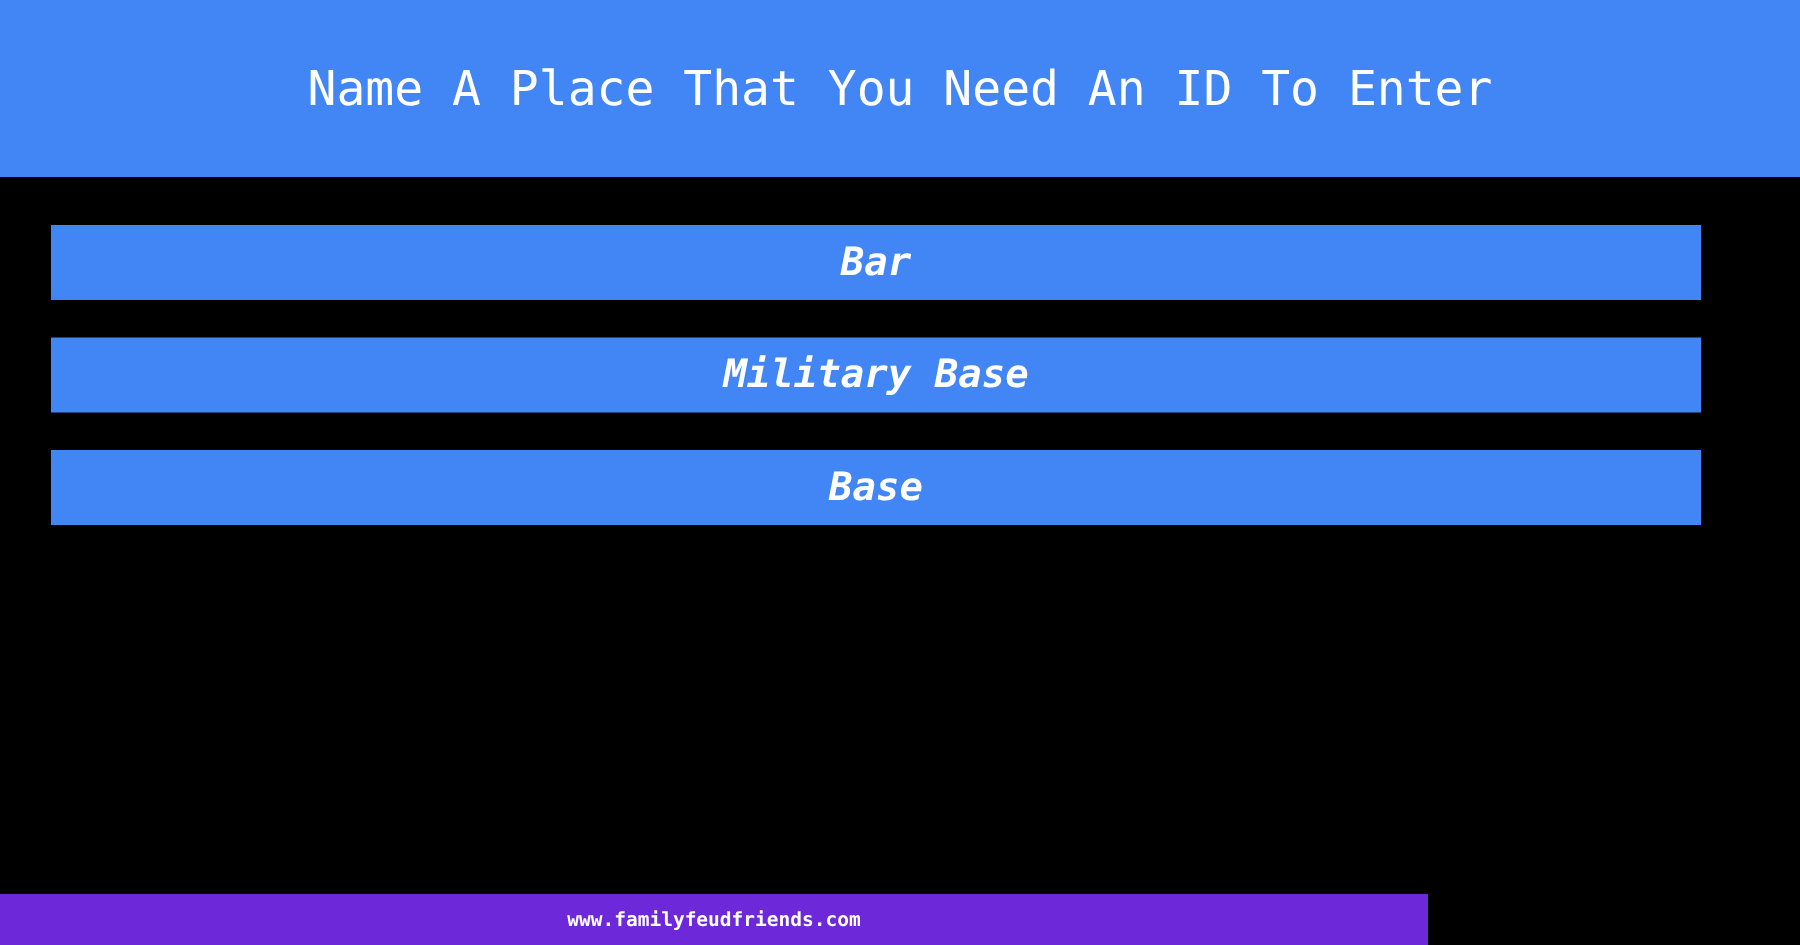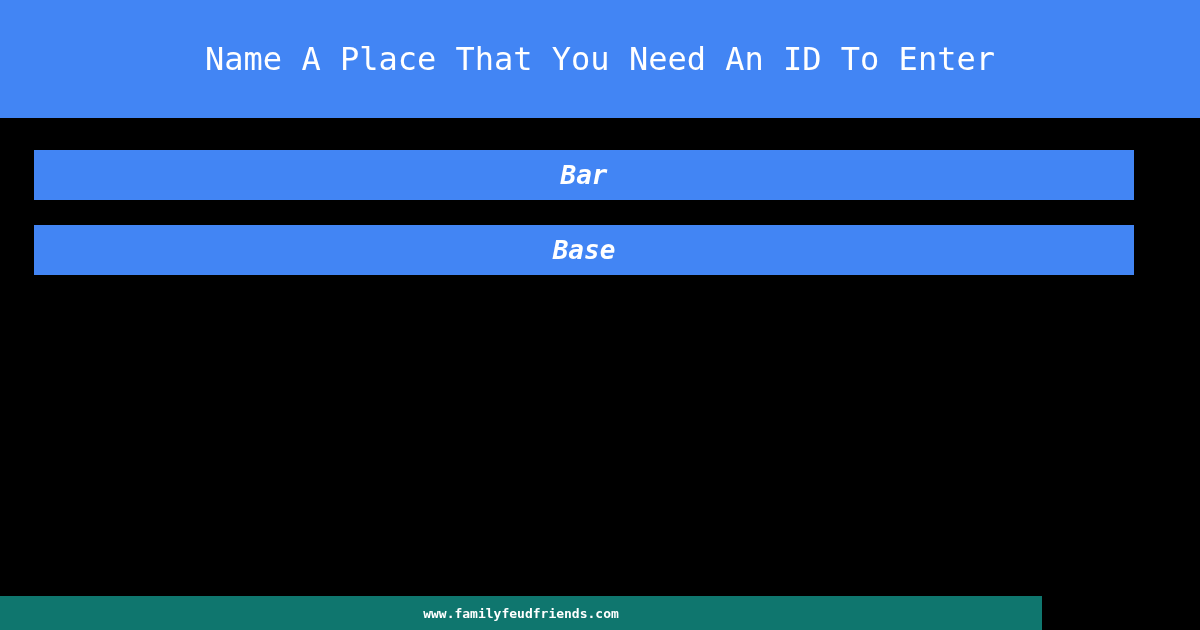--- a/index.html
+++ b/index.html
@@ -81,26 +81,26 @@
     line-height: 1;
     text-align: center;
     white-space: nowrap;
   }
 
   
   #site-footer {
     position: absolute;
     left: 0;
     top: 596px;
-    width: 1042px;
+    width: 952px;
     height: 34px;
     display: flex;
     align-items: center;
     justify-content: center;
-    background: #0f766e;
+    background: #6d28d9;
   }
 
   #site-url {
     color: #ffffff;
     font-family: "DejaVu Sans Mono", "Liberation Mono", monospace;
     font-size: 13px;
     font-weight: bold;
     line-height: 1;
     letter-spacing: 0px;
     white-space: nowrap;
@@ -116,20 +116,23 @@
   </div>
 
   <div id="answers-list">
 
     <div class="answer-bar">
       <span class="answer-text">Bar</span>
     </div>
 
 
 
+    <div class="answer-bar">
+      <span class="answer-text">Military Base</span>
+    </div>
 
 
     <div class="answer-bar">
       <span class="answer-text">Base</span>
     </div>
 
   </div>
 
   <div id="site-footer">
     <span id="site-url">www.familyfeudfriends.com</span>

